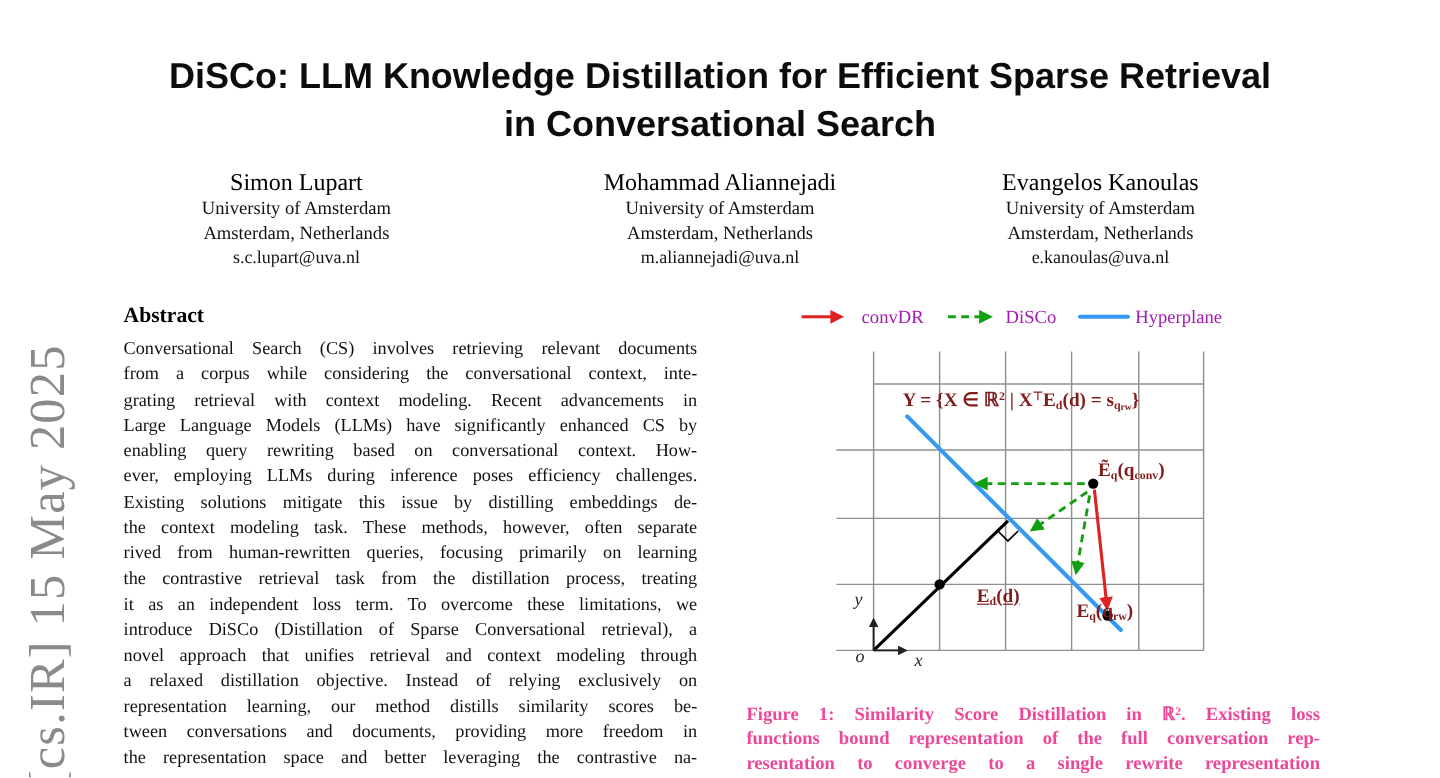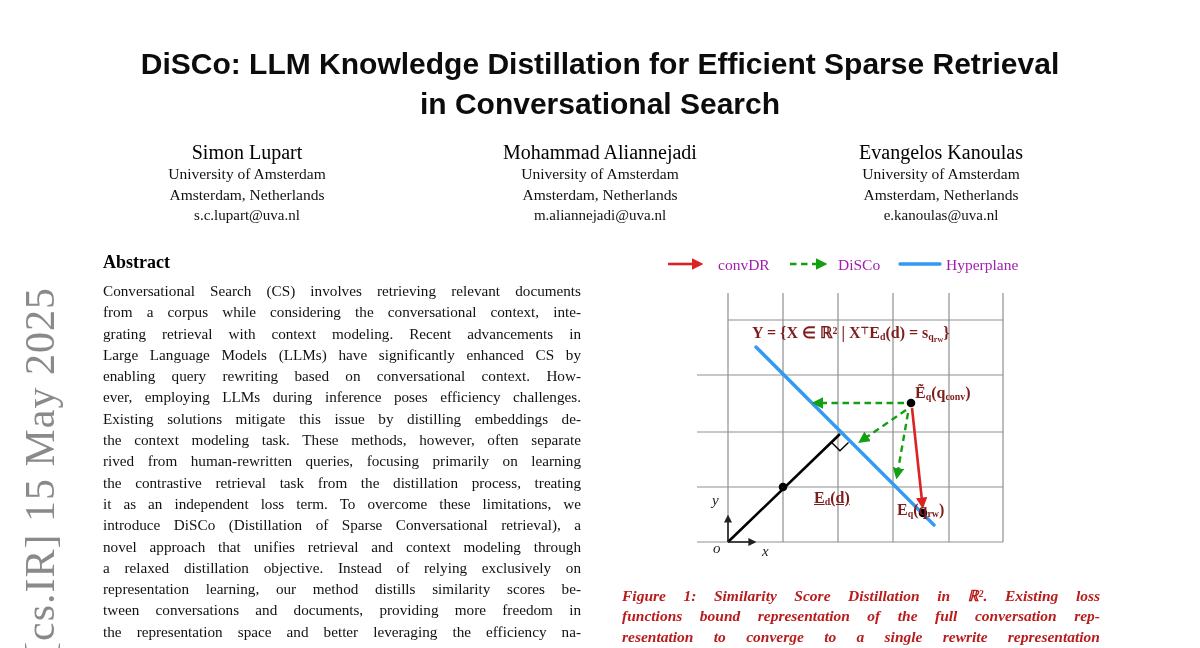--- a/index.html
+++ b/index.html
@@ -10,36 +10,36 @@
         white-space:nowrap;font-size:42px;letter-spacing:1px;color:var(--c-stamp,#8a8a8a);
         font-family:"Liberation Serif",serif;}
   
   .title-block{position:absolute;left:0;top:44px;width:1200px;text-align:center;
         font-family:"Liberation Sans",sans-serif;font-weight:bold;font-size:30px;line-height:40px;color:#0c0c0c;}
   
   .author-col{position:absolute;top:140px;width:310px;text-align:center;}
   .author-col .name{font-size:20px;line-height:24px;color:#000;}
   .author-col .aff{font-size:15.5px;line-height:20.5px;}
   .author-col .email{font-size:15px;line-height:20.5px;}
-  .col1{left:92px;} .col2{left:445px;} .col3{left:786px;}
+  .col1{left:92px;} .col2{left:445px;} .col3{left:762px;}
   
   .abs-heading{position:absolute;left:103px;top:252px;font-size:18px;font-weight:bold;color:#000;}
   .abstract{position:absolute;left:103px;top:280px;width:478px;}
   .abs-line{font-size:15.2px;line-height:21.3px;text-align:justify;text-align-last:justify;
         white-space:normal;height:21.3px;overflow:visible;}
   
   .fig-svg{position:absolute;left:640px;top:250px;}
   .leg-label{position:absolute;top:256px;font-size:15.5px;color:#a21caf;}
   .fig-label{position:absolute;font-weight:bold;font-size:16px;color:#7f1d1d;white-space:nowrap;}
   .axis-label{position:absolute;font-style:italic;font-size:15px;color:#222;}
   sub{font-size:0.62em;vertical-align:-0.25em;}
   sup{font-size:0.62em;vertical-align:0.45em;}
   sub.subsub{font-size:0.5em;vertical-align:-0.5em;}
   
-  .caption{position:absolute;left:622px;top:583px;width:478px;font-weight:bold;color:#b91c1c;font-style:italic;}
+  .caption{position:absolute;left:622px;top:583px;width:478px;font-weight:bold;color:#ec4899;}
   .cap-line{font-size:15.5px;line-height:21.5px;text-align:justify;text-align-last:justify;height:21.5px;}
   
   .st-grid{stroke:var(--c-grid,#8f8f8f);stroke-width:1.2;}
   .st-hyper{stroke:var(--c-hyperplane,#3399f3);stroke-width:3.4;stroke-linecap:round;}
   .st-vec{stroke:#000;stroke-width:2.6;}
   .st-thin{stroke:#000;stroke-width:1.4;fill:none;}
   .st-axis{stroke:#222;stroke-width:1.6;}
   .st-convdr{stroke:var(--c-convdr,#dd2222);stroke-width:2.6;}
   .st-disco{stroke:var(--c-disco,#12a012);stroke-width:2.4;stroke-dasharray:6.5 4.5;}
   .fill-convdr{fill:var(--c-convdr,#dd2222);}
@@ -89,21 +89,21 @@
     <div class="abs-line">Existing solutions mitigate this issue by distilling embeddings de-</div>
     <div class="abs-line">the context modeling task. These methods, however, often separate</div>
     <div class="abs-line">rived from human-rewritten queries, focusing primarily on learning</div>
     <div class="abs-line">the contrastive retrieval task from the distillation process, treating</div>
     <div class="abs-line">it as an independent loss term. To overcome these limitations, we</div>
     <div class="abs-line">introduce DiSCo (Distillation of Sparse Conversational retrieval), a</div>
     <div class="abs-line">novel approach that unifies retrieval and context modeling through</div>
     <div class="abs-line">a relaxed distillation objective. Instead of relying exclusively on</div>
     <div class="abs-line">representation learning, our method distills similarity scores be-</div>
     <div class="abs-line">tween conversations and documents, providing more freedom in</div>
-    <div class="abs-line">the representation space and better leveraging the efficiency na-</div>
+    <div class="abs-line">the representation space and better leveraging the contrastive na-</div>
   </div>
 
   <svg class="fig-svg" width="500" height="330" viewBox="0 0 500 330">
     <defs>
       <marker id="arrRed" viewBox="0 0 10 10" refX="7" refY="5" markerWidth="4.4" markerHeight="4.4" orient="auto">
         <path d="M0 0 L10 5 L0 10 z" class="fill-convdr"></path>
       </marker>
       <marker id="arrGreen" viewBox="0 0 10 10" refX="7" refY="5" markerWidth="4.8" markerHeight="4.8" orient="auto">
         <path d="M0 0 L10 5 L0 10 z" class="fill-disco"></path>
       </marker>

